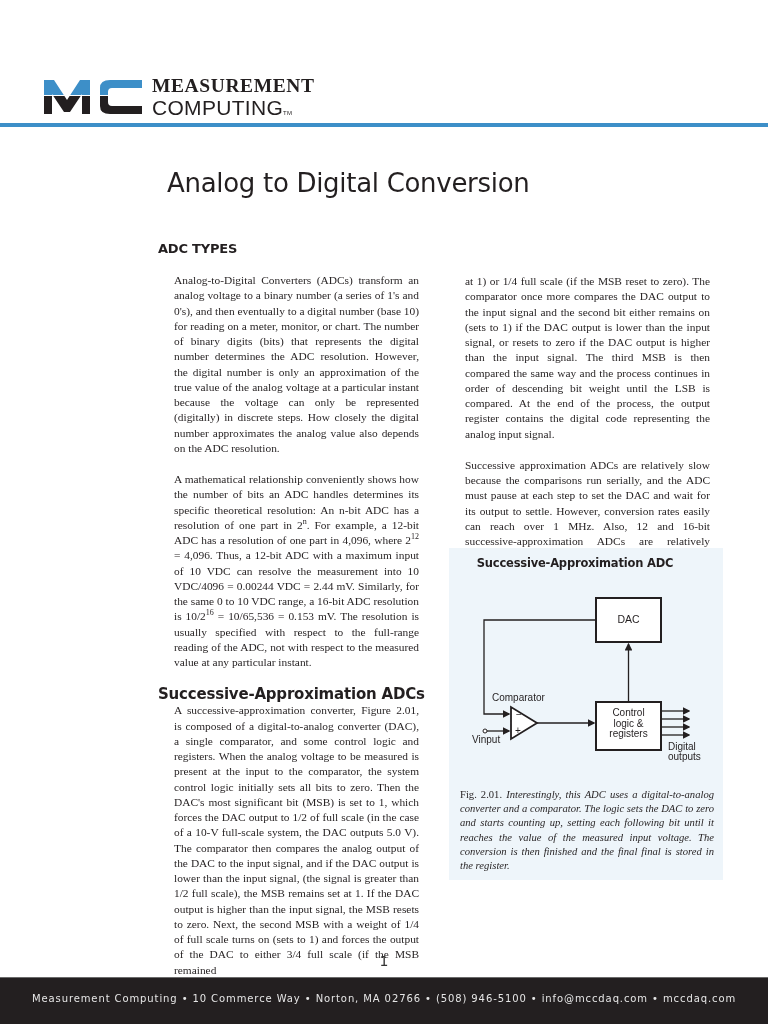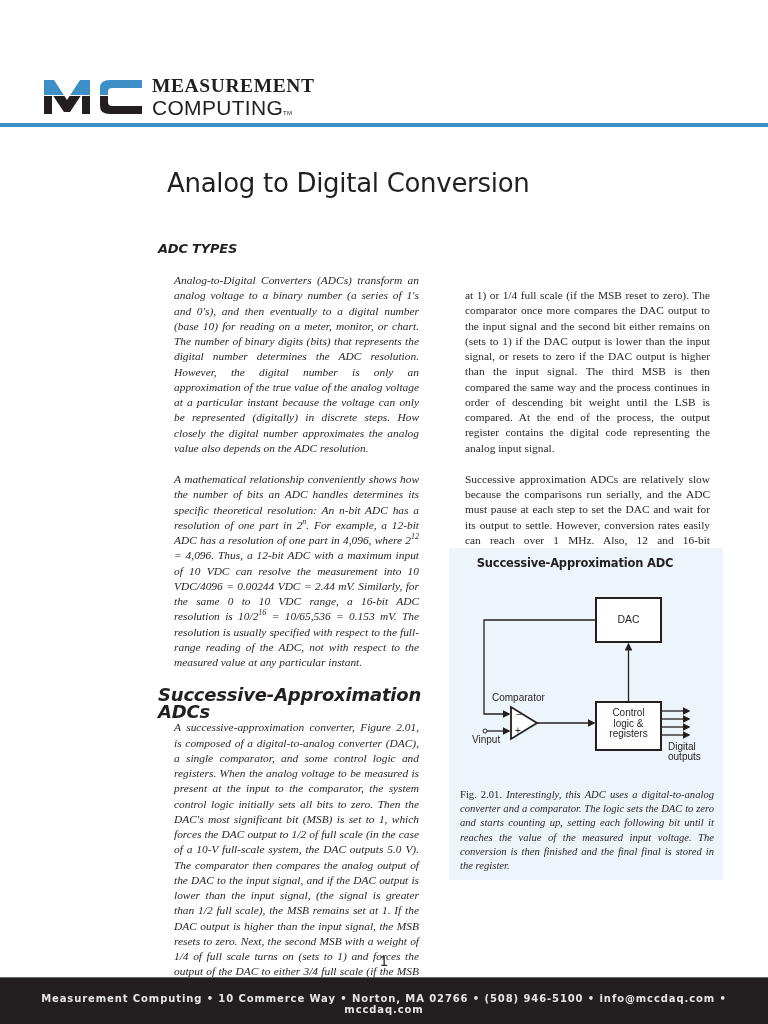--- a/index.html
+++ b/index.html
@@ -12,38 +12,38 @@
   .logo-mark { position: absolute; left: 0; top: 2px; }
   .logo-text { position: absolute; left: 108px; top: 2px; line-height: 1; }
   .logo-line1 { font-family: Liberation Serif, serif; font-weight: bold; font-size: 19.5px; letter-spacing: 0.6px; color: #231f20; }
   .logo-line2 { font-family: "Liberation Sans", sans-serif; font-size: 21px; letter-spacing: 0.3px; color: #231f20; margin-top: 1px; }
   .logo-tm { font-size: 6px; font-family: "Liberation Sans", sans-serif; vertical-align: baseline; }
   .rule { position: absolute; left: 0; top: 123px; width: 768px; height: 4px; background: #3d8fc8; }
 
   .title { position: absolute; left: 159px; top: 160px; font-family: "DejaVu Sans", sans-serif; font-size: 26px; font-weight: normal; color: #231f20; letter-spacing: -0.3px; margin: 8px; }
 
   .col { position: absolute; width: 277px; font-size: 11.4px; line-height: 15.25px; text-align: justify; }
-  .col-left { left: 158px; top: 240px; font-style: italic; }
-  .col-right { left: 449px; top: 272px; }
+  .col-left { left: 158px; top: 240px; }
+  .col-right { left: 449px; top: 258px; }
   .col p { margin: 16px; }
   .col p + p { margin-top: 15px; }
   .h2 { font-family: "DejaVu Sans", sans-serif; font-size: 13px; font-weight: bold; margin: 0; line-height: 17px; letter-spacing: -0.2px; }
-  .h3 { font-family: "DejaVu Sans", sans-serif; font-size: 18px; font-weight: bold; margin: 14px 0 0 0; line-height: 17px; letter-spacing: -0.2px; }
+  .h3 { font-family: "DejaVu Sans", sans-serif; font-size: 15px; font-weight: bold; margin: 14px 0 0 0; line-height: 17px; letter-spacing: -0.2px; }
   sup { font-size: 8px; line-height: 0; }
 
   .figure { position: absolute; left: 449px; top: 548px; width: 274px; height: 332px; background: #eef5fa; }
   .fig-title { position: absolute; left: 0; top: 8px; width: 252px; text-align: center; font-family: "DejaVu Sans", sans-serif; font-weight: bold; font-size: 11.5px; color: #231f20; letter-spacing: -0.2px; }
   .diagram { position: absolute; left: 0; top: 0; }
   .fig-caption { position: absolute; left: 11px; top: 240px; width: 254px; font-size: 10.6px; line-height: 14.2px; text-align: justify; }
   .fig-caption .lbl { font-weight: normal; font-style: normal; }
   .fig-caption .txt { font-style: italic; }
 
   .page-num { position: absolute; left: 0; width: 768px; top: 953px; text-align: center; font-family: "DejaVu Sans", sans-serif; font-size: 14px; color: #333; }
   .footer { position: absolute; left: 0; top: 977px; width: 768px; height: 47px; background: #231f20; border-top: 1px solid #6b6b6b; }
-  .footer-text { position: absolute; left: 0; width: 768px; top: 15px; text-align: center; font-family: "DejaVu Sans", sans-serif; font-size: 10px; letter-spacing: 0.9px; color: #e6e6e6; font-weight: bold; }
+  .footer-text { position: absolute; left: 0; width: 768px; top: 15px; text-align: center; font-family: "DejaVu Sans", sans-serif; font-size: 10px; letter-spacing: 0.9px; color: #e6e6e6; }
 </style>
 </head>
 <body>
 
 <div class="logo">
   <svg class="logo-mark" width="104" height="40" viewBox="0 0 104 40">
 
     <defs>
       <clipPath id="topHalf">
           <rect x="0" y="0" width="104" height="19"></rect>

